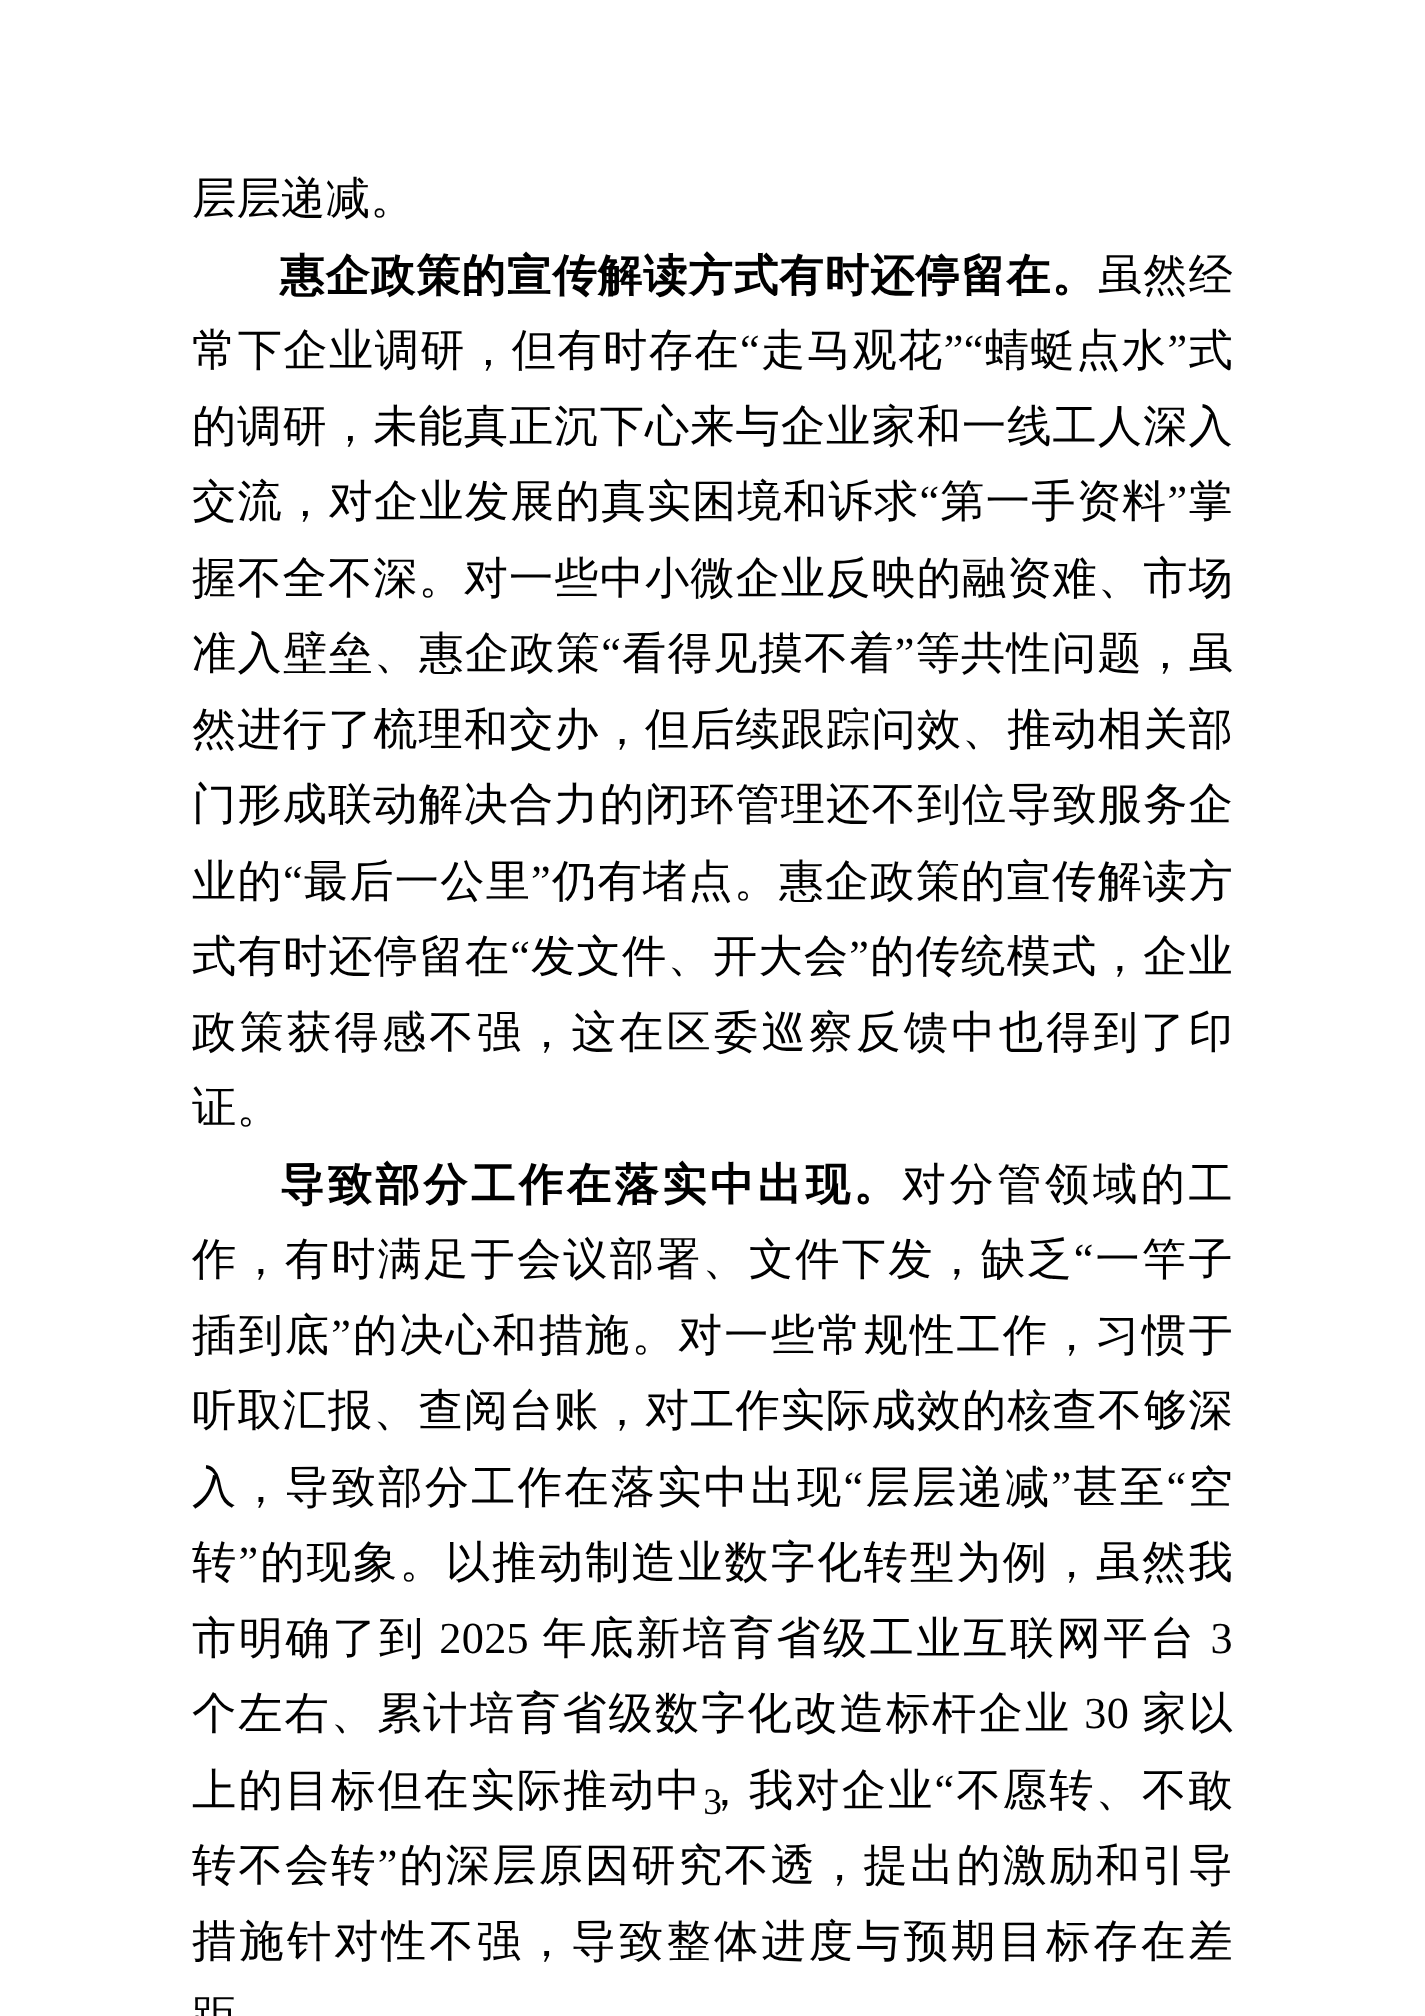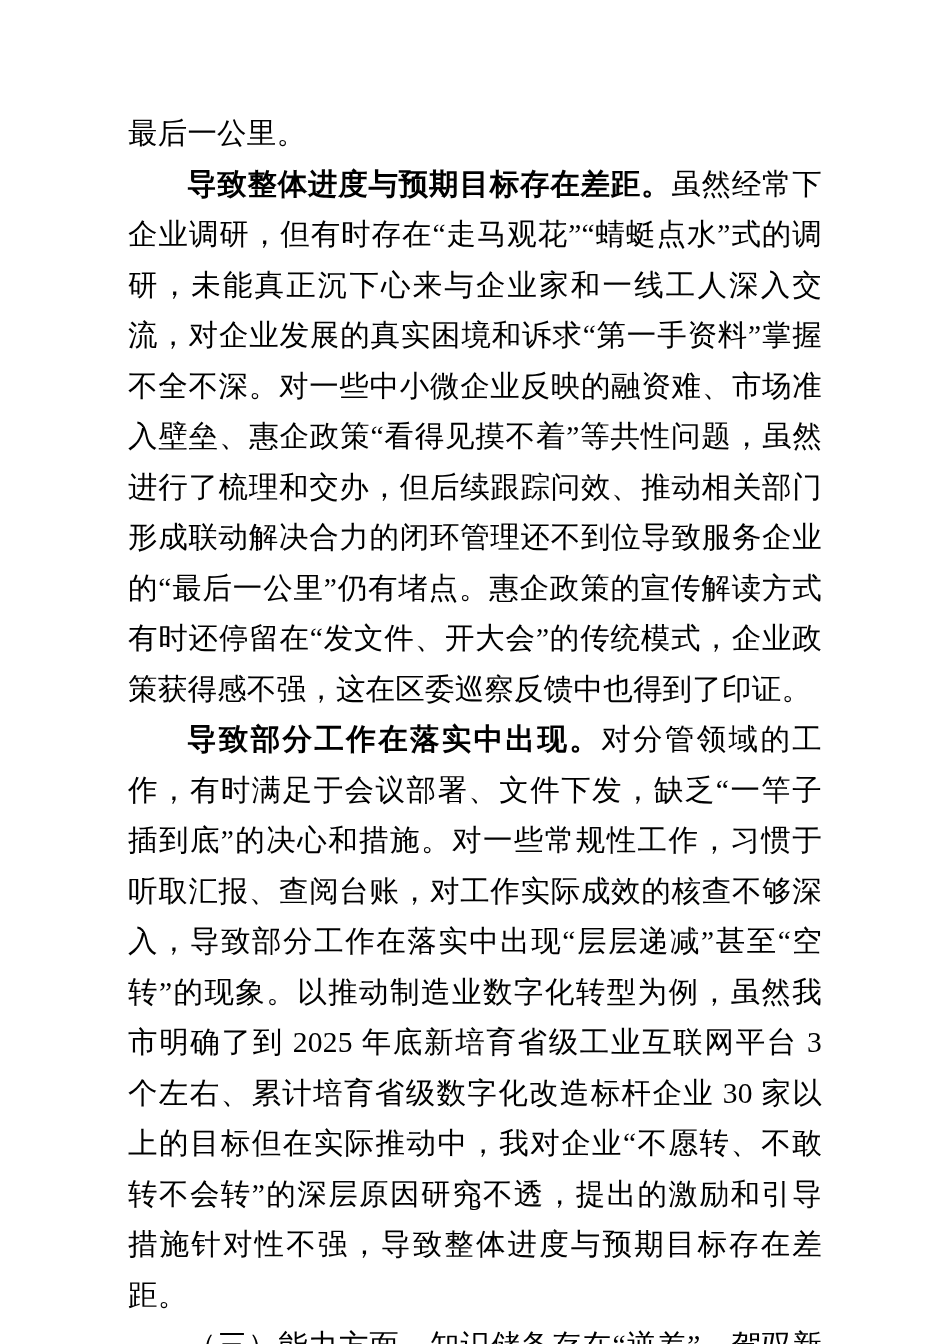--- a/index.html
+++ b/index.html
@@ -51,25 +51,25 @@
     font-family: "Liberation Serif", "DejaVu Serif", serif;
   }
 </style>
 </head>
 <body>
 
 <div class="page">
   <div class="doc-body">
 
     <p class="para">
-      <span>最后一公里。</span>
+      <span>层层递减。</span>
     </p>
 
     <p class="para indent">
-      <span class="bold-run">导致整体进度与预期目标存在差距。</span><span>虽然经常下企业调研，但有时存在“走马观花”“蜻蜓点水”式的调研，未能真正沉下心来与企业家和一线工人深入交流，对企业发展的真实困境和诉求“第一手资料”掌握不全不深。对一些中小微企业反映的融资难、市场准入壁垒、惠企政策“看得见摸不着”等共性问题，虽然进行了梳理和交办，但后续跟踪问效、推动相关部门形成联动解决合力的闭环管理还不到位导致服务企业的“最后一公里”仍有堵点。惠企政策的宣传解读方式有时还停留在“发文件、开大会”的传统模式，企业政策获得感不强，这在区委巡察反馈中也得到了印证。</span>
+      <span class="bold-run">惠企政策的宣传解读方式有时还停留在。</span><span>虽然经常下企业调研，但有时存在“走马观花”“蜻蜓点水”式的调研，未能真正沉下心来与企业家和一线工人深入交流，对企业发展的真实困境和诉求“第一手资料”掌握不全不深。对一些中小微企业反映的融资难、市场准入壁垒、惠企政策“看得见摸不着”等共性问题，虽然进行了梳理和交办，但后续跟踪问效、推动相关部门形成联动解决合力的闭环管理还不到位导致服务企业的“最后一公里”仍有堵点。惠企政策的宣传解读方式有时还停留在“发文件、开大会”的传统模式，企业政策获得感不强，这在区委巡察反馈中也得到了印证。</span>
     </p>
 
     <p class="para indent">
       <span class="bold-run">导致部分工作在落实中出现。</span><span>对分管领域的工作，有时满足于会议部署、文件下发，缺乏“一竿子插到底”的决心和措施。对一些常规性工作，习惯于听取汇报、查阅台账，对工作实际成效的核查不够深入，导致部分工作在落实中出现“层层递减”甚至“空转”的现象。以推动制造业数字化转型为例，虽然我市明确了到 2025 年底新培育省级工业互联网平台 3 个左右、累计培育省级数字化改造标杆企业 30 家以上的目标但在实际推动中，我对企业“不愿转、不敢转不会转”的深层原因研究不透，提出的激励和引导措施针对性不强，导致整体进度与预期目标存在差距。</span>
     </p>
 
     <p class="para indent">
       <span>（三）能力方面，知识储备存在“逆差”，驾驭新局本领恐慌</span>
     </p>
 

